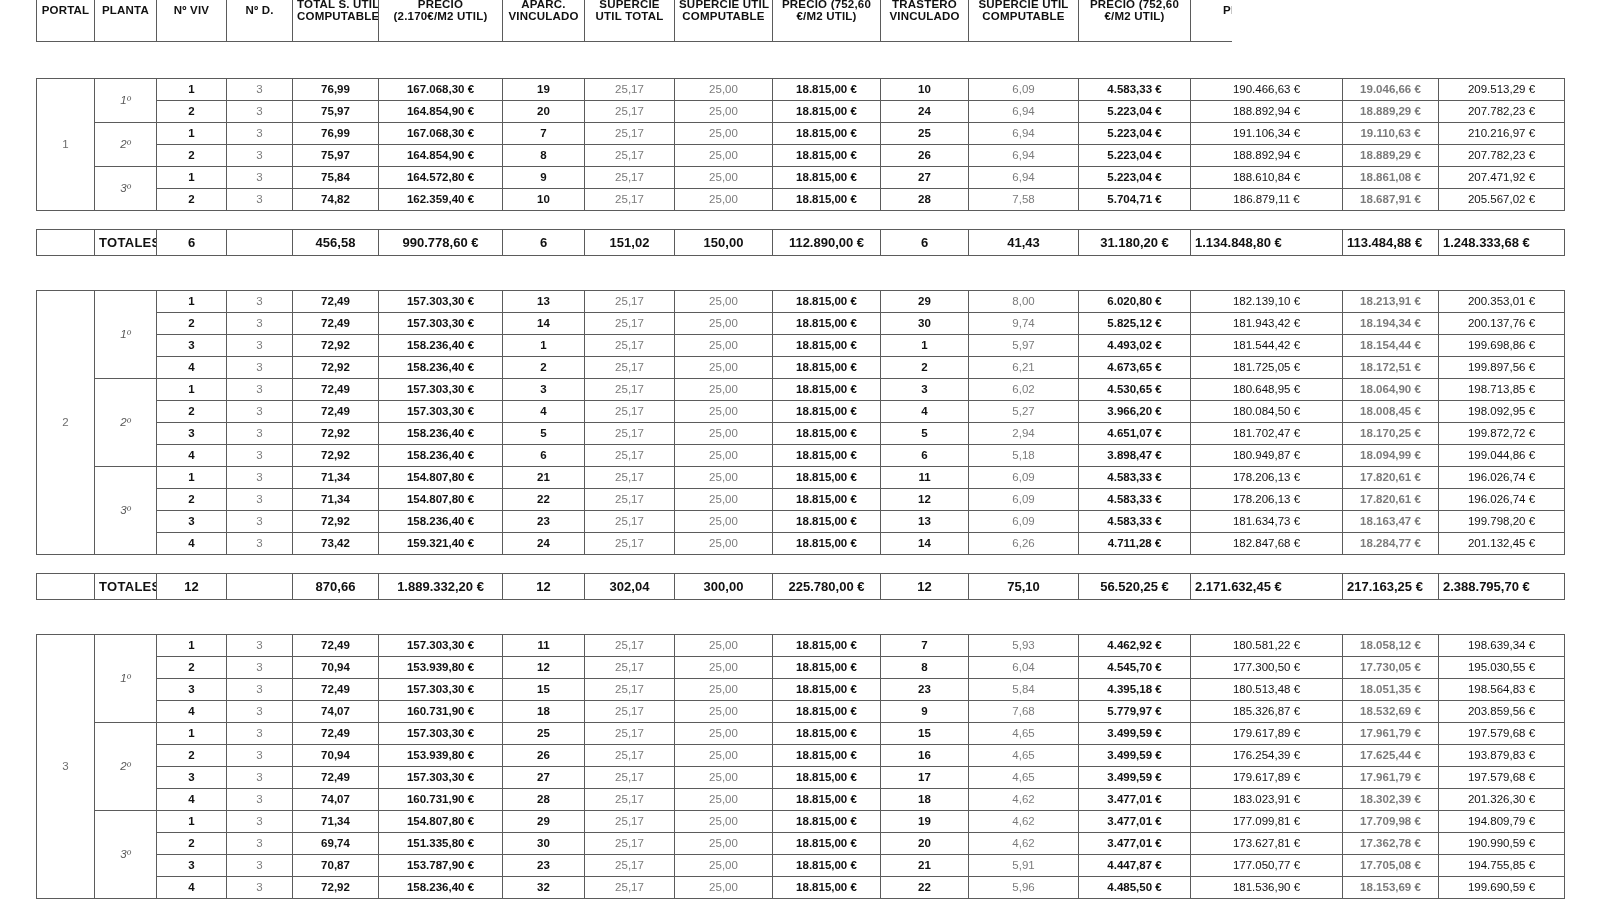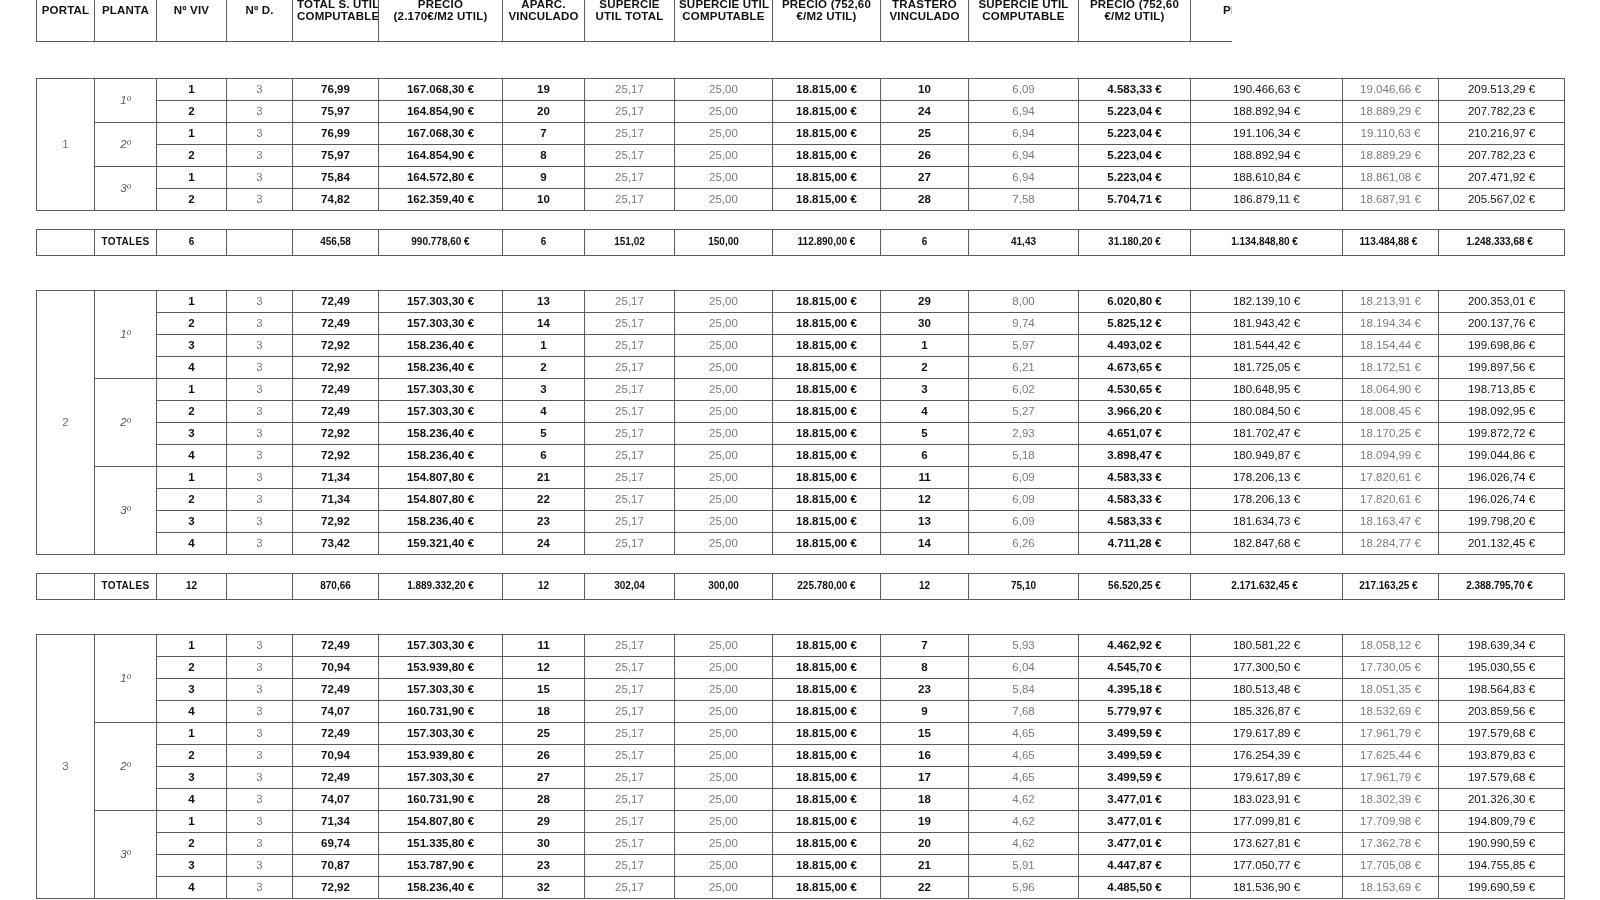--- a/index.html
+++ b/index.html
@@ -40,30 +40,30 @@
 
   
   .blockgap{height:34px;}
   .totgap{height:18px;}
 
   td.cell{height:21px;}
   td.bold{font-weight:bold;color:#111;}
   td.light{color:#7b7b7b;font-weight:normal;}
   td.money{font-weight:bold;}
   td.money-r{font-weight:normal;text-align:right;padding-right:8px;}
-  td.money-rl{color:#7b7b7b;font-weight:normal;text-align:right;padding-right:8px;}
+  td.money-rl{color:#7b7b7b;font-weight:bold;text-align:right;padding-right:8px;}
   td.portal{font-weight:normal;color:#6d6d6d;font-size:13px;}
   td.planta{font-style:italic;color:#5a5a5a;font-size:13px;}
 
   tr.thinline td{border-top:1px solid #9a9a9a;}
 
-  table.totals td{height:25px;font-weight:bold;font-size:10px;}
+  table.totals td{height:25px;font-weight:bold;font-size:13px;}
   table.totals td.lbl{font-weight:bold;letter-spacing:.3px;}
   table.totals td.empty{border:1px solid #5b5b5b;}
-  table.totals td.r{text-align:center;padding-right:8px;}
+  table.totals td.r{text-align:left;padding-right:8px;}
 
   
   col.c-portal{width:58px;}
   col.c-planta{width:62px;}
   col.c-nviv{width:70px;}
   col.c-nd{width:66px;}
   col.c-sutil{width:86px;}
   col.c-precio{width:124px;}
   col.c-aparc{width:82px;}
   col.c-sup{width:90px;}
@@ -460,21 +460,21 @@
           <tr class="thinline">
             <td class="cell bold">3</td>
             <td class="cell light">3</td>
             <td class="cell bold">72,92</td>
             <td class="cell money">158.236,40 €</td>
             <td class="cell bold">5</td>
             <td class="cell light">25,17</td>
             <td class="cell light">25,00</td>
             <td class="cell money">18.815,00 €</td>
             <td class="cell bold">5</td>
-            <td class="cell light">2,93</td>
+            <td class="cell light">2,94</td>
             <td class="cell money">4.651,07 €</td>
             <td class="cell money-r">181.702,47 €</td>
             <td class="cell money-rl">18.170,25 €</td>
             <td class="cell money-r">199.872,72 €</td>
           </tr>
           <tr class="thinline">
             <td class="cell bold">4</td>
             <td class="cell light">3</td>
             <td class="cell bold">72,92</td>
             <td class="cell money">158.236,40 €</td>

